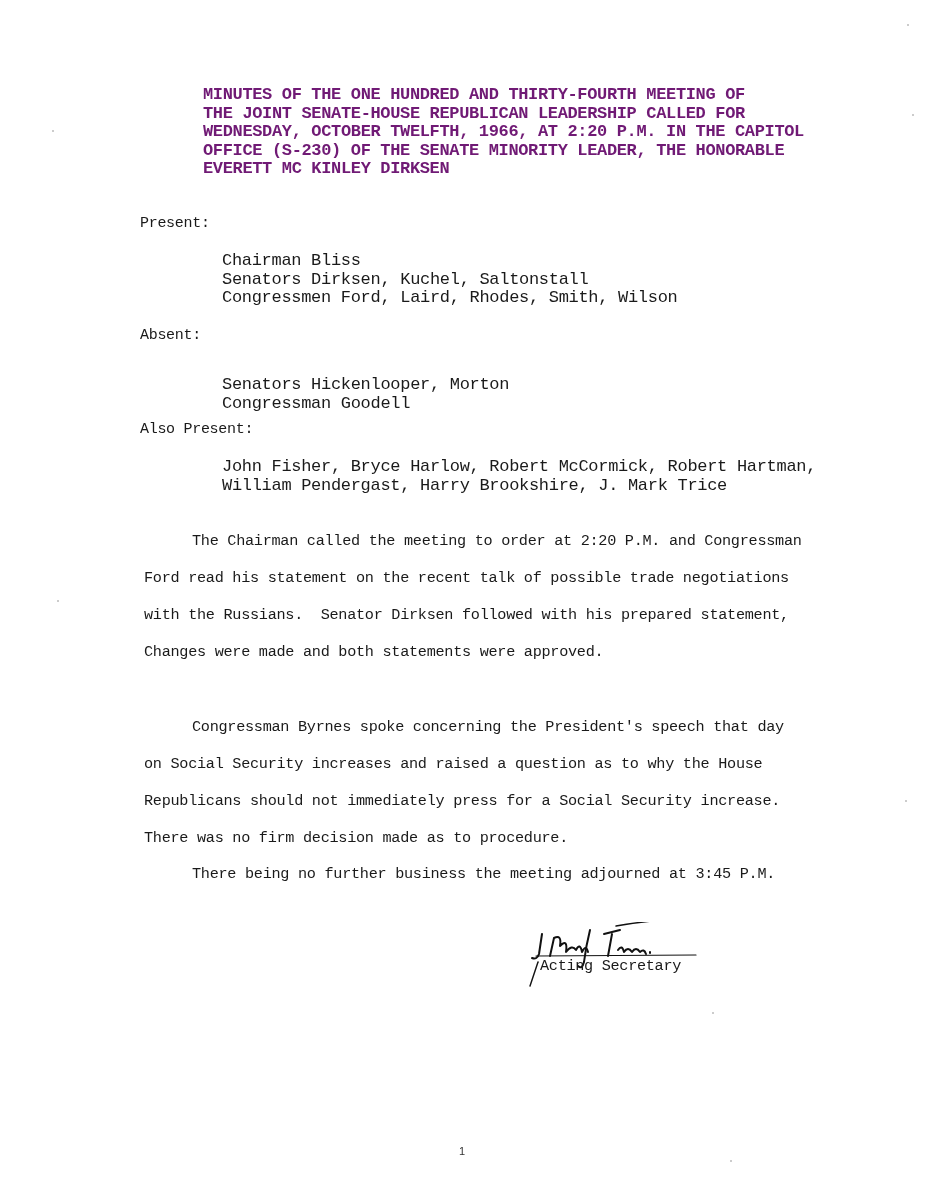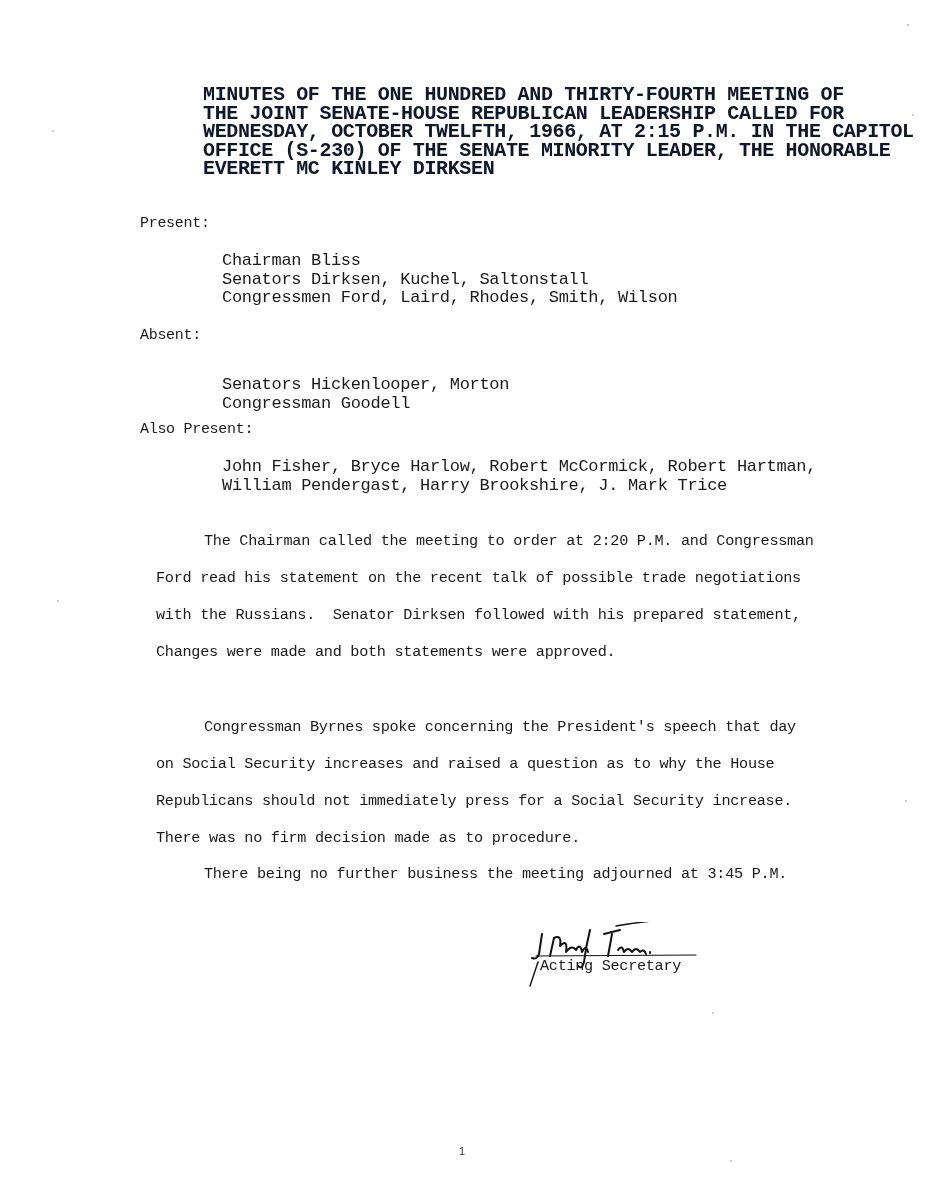--- a/index.html
+++ b/index.html
@@ -5,35 +5,35 @@
     html, body { margin: 0; padding: 0; background: #ffffff; }
     body { width: 926px; height: 1200px; position: relative; overflow: hidden; }
     .page {
       position: absolute; left: 0; top: 0; width: 926px; height: 1200px;
       font-family: "Liberation Mono", "DejaVu Sans Mono", monospace;
       color: #1a1a1a;
       font-size: 15.2px;
     }
     .title-block {
       position: absolute; left: 203px; top: 86px; width: 600px;
-      font-size: 20px; line-height: 18.6px; letter-spacing: -0.35px;
-      font-weight: bold; color: #0f172a;
+      font-size: 17px; line-height: 18.6px; letter-spacing: -0.35px;
+      font-weight: bold; color: #701a75;
     }
     .title-line { display: block; white-space: pre; }
     .section-label {
       position: absolute; left: 140px; font-size: 15px; white-space: pre;
       letter-spacing: -0.3px;
     }
     .indented-list {
       position: absolute; left: 222px; font-size: 17px; line-height: 18.6px;
       letter-spacing: -0.3px;
     }
     .indented-list .list-line { display: block; white-space: pre; }
     .body-text {
-      position: absolute; left: 156px; width: 700px;
+      position: absolute; left: 144px; width: 700px;
       font-size: 15.2px; line-height: 37px; letter-spacing: -0.28px; font-family: Liberation Mono, monospace;
     }
     .body-line { display: block; white-space: pre; }
     .indent { padding-left: 48px; }
     .signature-block { position: absolute; left: 528px; top: 922px; width: 180px; height: 70px; text-align: right; }
     .signature-svg { position: absolute; left: 0; top: 0; }
     .signature-title {
       position: absolute; left: 12px; top: 35px; font-size: 15.2px; letter-spacing: -0.3px; white-space: pre;
     }
     .page-number {
@@ -43,21 +43,21 @@
     .speck { position: absolute; width: 2px; height: 2px; background: #bbb; border-radius: 1px; }
   </style>
 </head>
 <body>
 
 <div class="page">
 
   <div class="title-block">
     <span class="title-line">MINUTES OF THE ONE HUNDRED AND THIRTY-FOURTH MEETING OF</span>
     <span class="title-line">THE JOINT SENATE-HOUSE REPUBLICAN LEADERSHIP CALLED FOR</span>
-    <span class="title-line">WEDNESDAY, OCTOBER TWELFTH, 1966, AT 2:15 P.M. IN THE CAPITOL</span>
+    <span class="title-line">WEDNESDAY, OCTOBER TWELFTH, 1966, AT 2:20 P.M. IN THE CAPITOL</span>
     <span class="title-line">OFFICE (S-230) OF THE SENATE MINORITY LEADER, THE HONORABLE</span>
     <span class="title-line">EVERETT MC KINLEY DIRKSEN</span>
   </div>
 
   <div class="section-label" style="top:215px;">Present:</div>
   <div class="indented-list" style="top:252px;">
     <span class="list-line">Chairman Bliss</span>
     <span class="list-line">Senators Dirksen, Kuchel, Saltonstall</span>
     <span class="list-line">Congressmen Ford, Laird, Rhodes, Smith, Wilson</span>
   </div>

